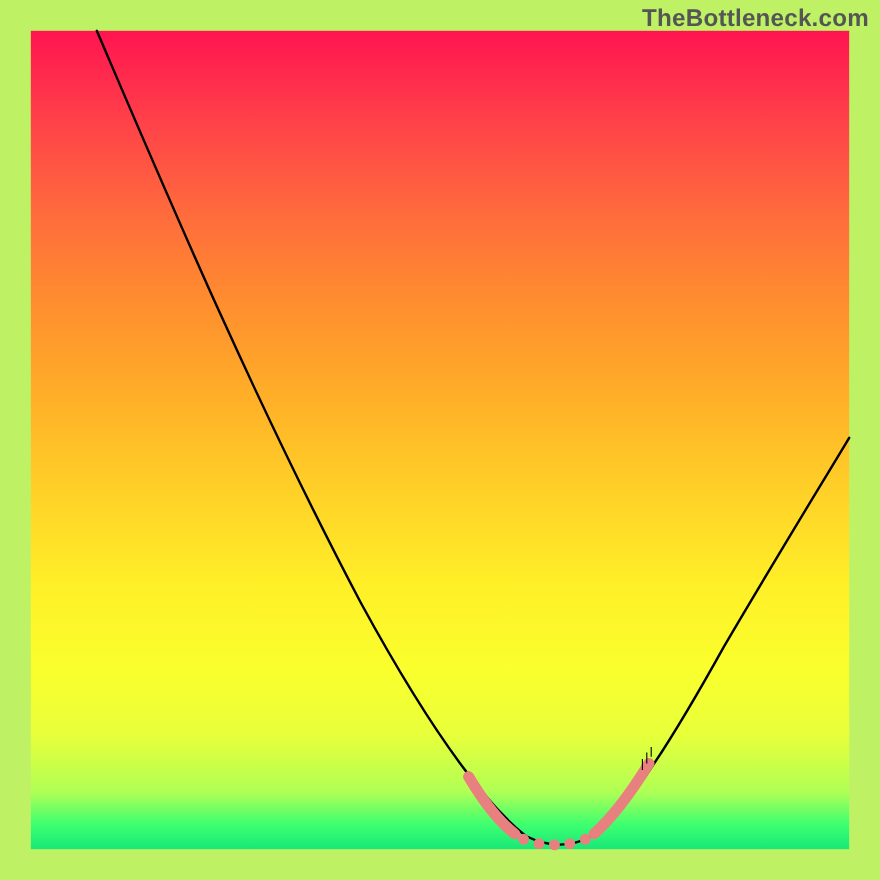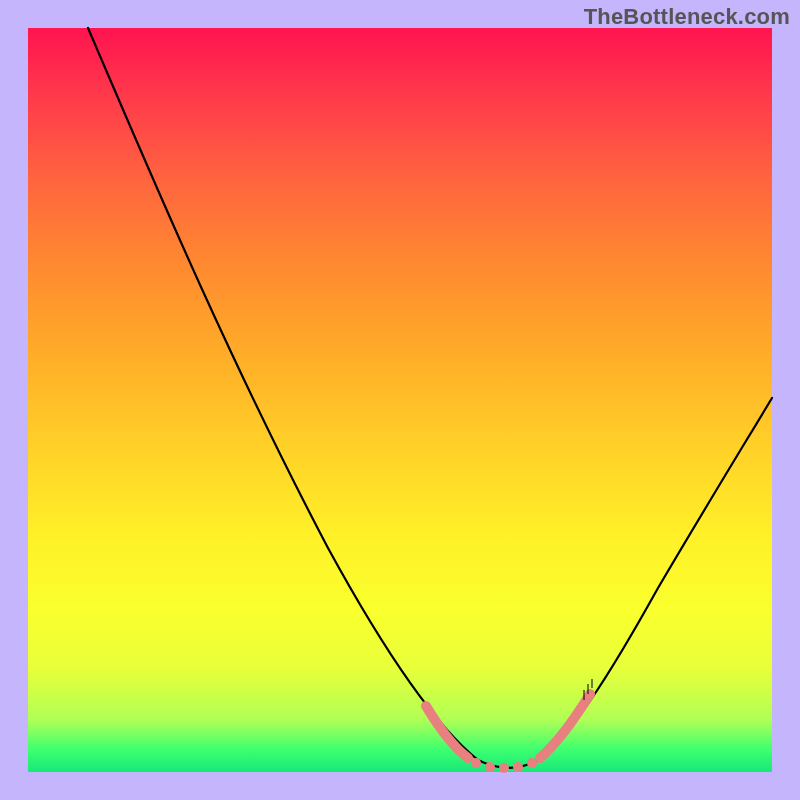--- a/index.html
+++ b/index.html
@@ -8,21 +8,21 @@
     background: #000;
     width: 800px;
     height: 800px;
     overflow: hidden;
     font-family: Arial, Helvetica, sans-serif;
   }
   .frame {
     position: relative;
     width: 800px;
     height: 800px;
-    background: #c4b5fd;
+    background: #bef264;
   }
   .plot-area {
     position: absolute;
     left: 28px;
     top: 28px;
     width: 744px;
     height: 744px;
     background: linear-gradient(to bottom,
       #ff1450 0%,
       #ff3d4a 10%,

